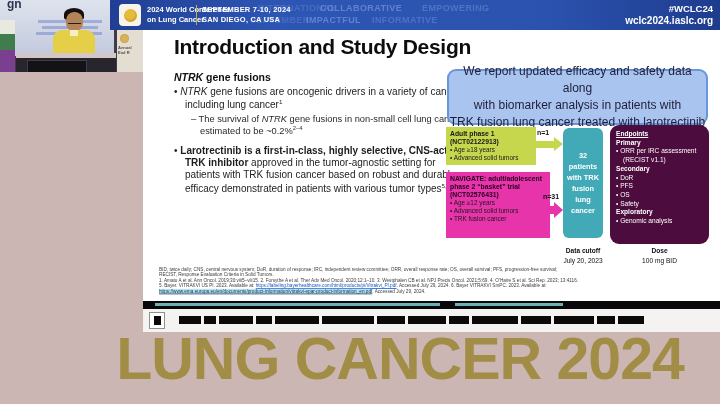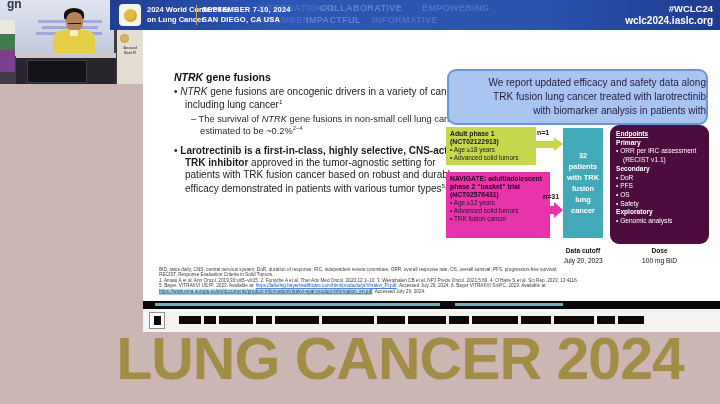--- a/index.html
+++ b/index.html
@@ -1,20 +1,20 @@
 <!DOCTYPE html>
 <html><head>
 <meta charset="utf-8">
 <style>
   html,body{margin:0;padding:0;background:#888;}
   .stage{position:relative;width:720px;height:404px;background:#cbb6b3;overflow:hidden;
          font-family:"Liberation Sans",sans-serif;}
 
   
-  .video{position:absolute;left:0;top:0;width:143px;height:84px;background:#433a46;overflow:hidden;text-align:center;}
+  .video{position:absolute;left:0;top:0;width:143px;height:72px;background:#433a46;overflow:hidden;}
   .proj{position:absolute;left:0;top:0;width:114px;height:56px;
         background:linear-gradient(180deg,#dfe3ee,#c2c9de);}
   .proj-frag{position:absolute;left:7px;top:-3px;font-size:12px;font-weight:bold;color:#2e3550;}
   .proj-line{position:absolute;height:3px;background:#7688c8;opacity:.55;}
   .poster{position:absolute;left:0;width:15px;}
   .poster.p1{top:20px;height:14px;background:#e8eadf;}
   .poster.p2{top:34px;height:16px;background:#3f7d4e;}
   .poster.p3{top:50px;height:22px;background:#7a3f8f;}
   .backdrop{position:absolute;right:0;top:0;width:26px;height:84px;background:#e3ddd2;}
   .backdrop-rib{position:absolute;right:14px;top:34px;width:9px;height:9px;border-radius:50%;
@@ -60,21 +60,21 @@
   .bullet::before{content:"•  ";}
   .subbullet{font-size:9.3px;line-height:1.22;color:#2a2a2a;padding-left:9px;text-indent:-9px;}
   .subbullet::before{content:"–  ";}
   .b1{left:31px;top:56px;width:284px;}
   .sb1{left:48px;top:84px;width:272px;}
   .b2{left:31px;top:115px;width:288px;}
   .gene{font-style:italic;}
   sup{font-size:62%;}
 
   .infobox{position:absolute;left:304px;top:39px;width:257px;height:52px;background:#aac4f0;
-        border:2px solid #6b95da;border-radius:9px;font-size:10px;color:#1e1e38;text-align:right;
+        border:2px solid #6b95da;border-radius:9px;font-size:12px;color:#1e1e38;text-align:center;
         display:flex;flex-direction:column;justify-content:center;line-height:1.42;}
 
   .box-green{position:absolute;left:303px;top:97px;width:90px;height:38px;background:#c6d74e;
         padding:3px 4px;box-sizing:border-box;}
   .box-magenta{position:absolute;left:303px;top:142px;width:104px;height:66px;background:#e834ab;
         padding:3px 4px;box-sizing:border-box;}
   .flow-title{font-size:6.8px;font-weight:bold;color:#161616;line-height:1.18;}
   .box-magenta .flow-title{color:#25001d;}
   .flow-item{font-size:6.4px;line-height:1.25;color:#1b1b1b;padding-left:6px;text-indent:-6px;}
   .flow-item::before{content:"• ";}
@@ -82,21 +82,21 @@
   .n-label{position:absolute;font-size:7px;font-weight:bold;color:#111;}
   .arrow{position:absolute;display:flex;align-items:center;}
   .shaft-g{width:18px;height:7px;background:#c6d74e;}
   .tri-g{width:0;height:0;border-left:9px solid #c6d74e;border-top:7px solid transparent;
         border-bottom:7px solid transparent;}
   .shaft-m{width:8px;height:8px;background:#e834ab;}
   .tri-m{width:0;height:0;border-left:9px solid #e834ab;border-top:8px solid transparent;
         border-bottom:8px solid transparent;}
 
   .box-teal{position:absolute;left:420px;top:98px;width:40px;height:110px;background:#41aab6;
-        border-radius:1px;color:#fff;font-weight:bold;font-size:7.4px;text-align:center;
+        border-radius:6px;color:#fff;font-weight:bold;font-size:7.4px;text-align:center;
         display:flex;align-items:center;justify-content:center;padding:2px;box-sizing:border-box;
         line-height:1.5;}
   .box-purple{position:absolute;left:467px;top:95px;width:99px;height:119px;background:#4c0c3e;
         border-radius:9px;color:#fff;font-size:6.6px;padding:5px 6px;box-sizing:border-box;line-height:1.32;}
   .ep-h{font-weight:bold;text-decoration:underline;}
   .ep-s{font-weight:bold;}
   .ep-i{padding-left:7px;text-indent:-7px;}
   .ep-i::before{content:"• ";}
 
   .stat{position:absolute;text-align:center;font-size:6.6px;color:#101010;line-height:1.45;}
@@ -172,41 +172,42 @@
     <div class="sep"></div>
     <div class="conf-dates">
       <span>SEPTEMBER 7-10, 2024</span><br>
       <span>SAN DIEGO, CA USA</span>
     </div>
     <div class="hashtag">#WCLC24</div>
     <div class="website">wclc2024.iaslc.org</div>
   </div>
 
   <div class="slide">
+    <div class="slide-title">Introduction and Study Design</div>
 
     <div class="heading">
       <span class="gene">NTRK</span><span> gene fusions</span>
     </div>
 
     <div class="bullet b1">
       <span class="gene">NTRK</span><span> gene fusions are oncogenic drivers in a variety of cancers, including lung cancer</span><sup>1</sup>
     </div>
 
     <div class="subbullet sb1">
       <span>The survival of </span><span class="gene">NTRK</span><span> gene fusions in non-small cell lung cancer is estimated to be ~0.2%</span><sup>2–4</sup>
     </div>
 
     <div class="bullet b2">
       <b>Larotrectinib is a first-in-class, highly selective, CNS-active TRK inhibitor</b><span> approved in the tumor-agnostic setting for patients with TRK fusion cancer based on robust and durable efficacy demonstrated in patients with various tumor types</span><sup>5,6</sup>
     </div>
 
     <div class="infobox">
       <div>We report updated efficacy and safety data along</div>
+      <div>with biomarker analysis in patients with</div>
       <div>TRK fusion lung cancer treated with larotrectinib</div>
-      <div>with biomarker analysis in patients with</div>
     </div>
 
     <div class="box-green">
       <div class="flow-title">Adult phase 1 (NCT02122913)</div>
       <div class="flow-item">Age ≥18 years</div>
       <div class="flow-item">Advanced solid tumors</div>
     </div>
 
     <div class="box-magenta">
       <div class="flow-title">NAVIGATE: adult/adolescent phase 2 “basket” trial (NCT02576431)</div>

